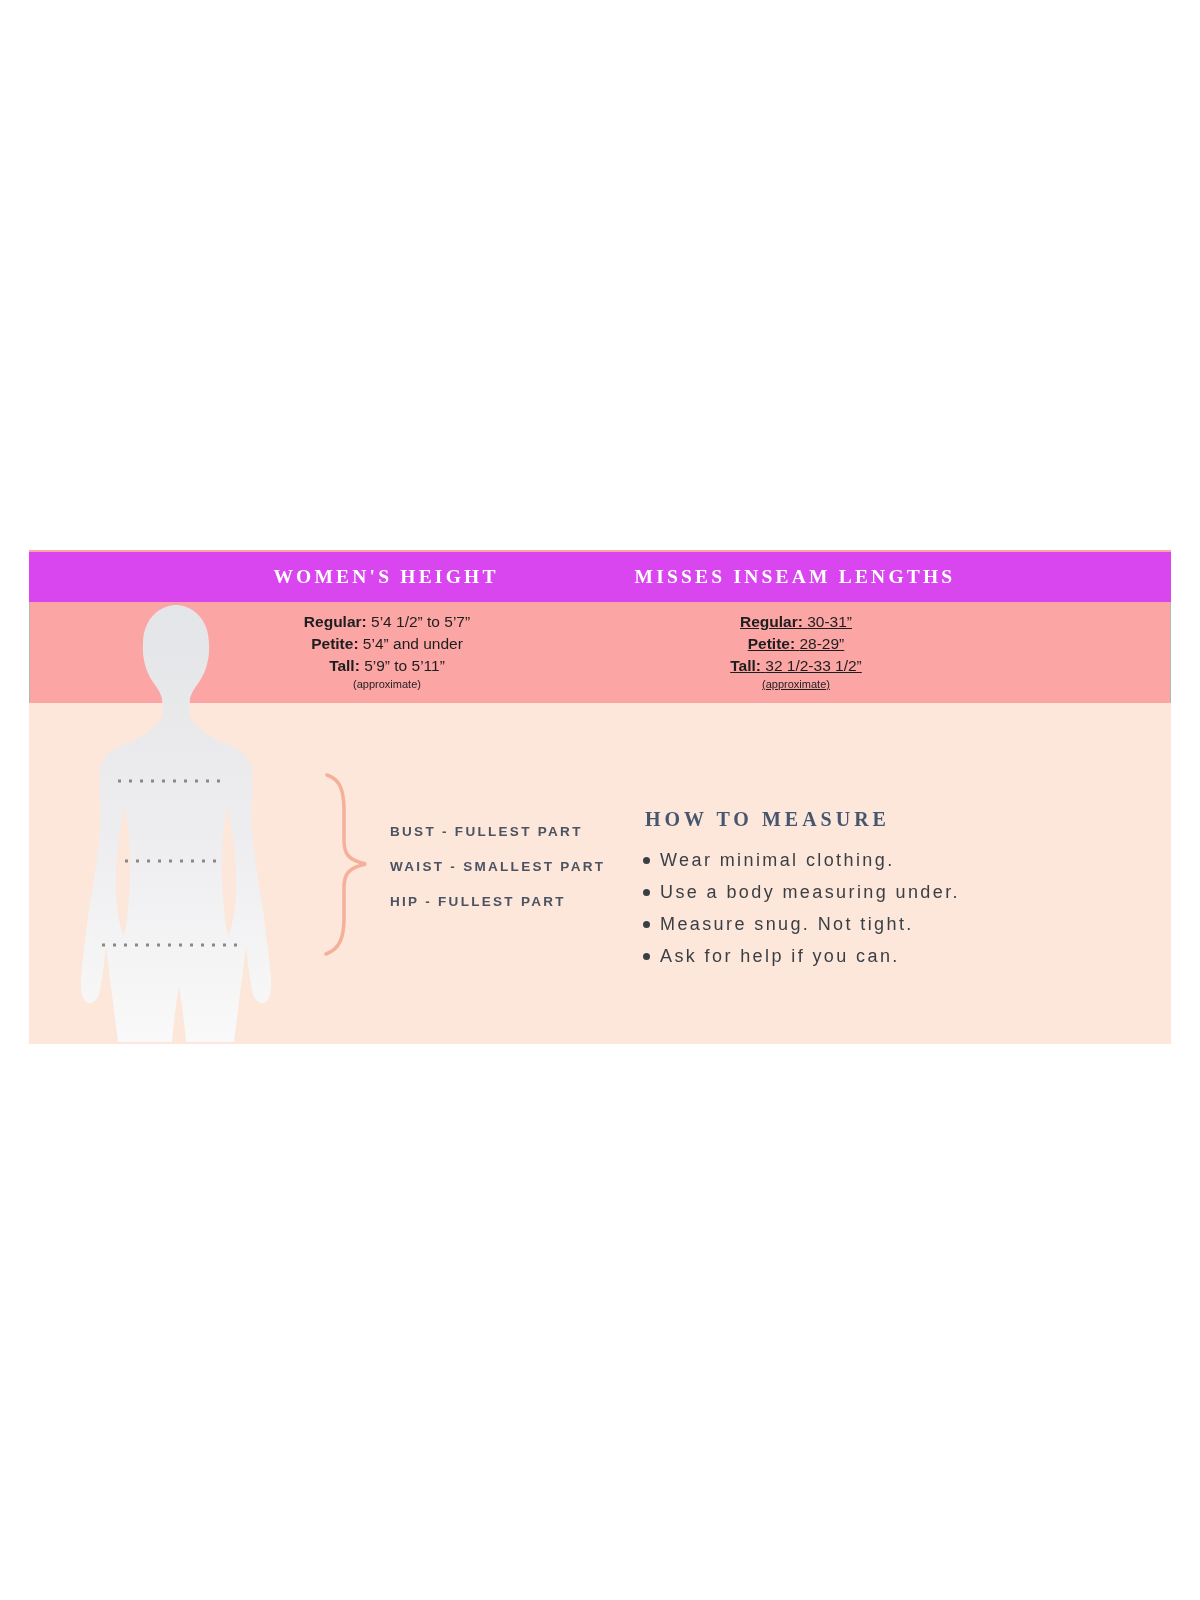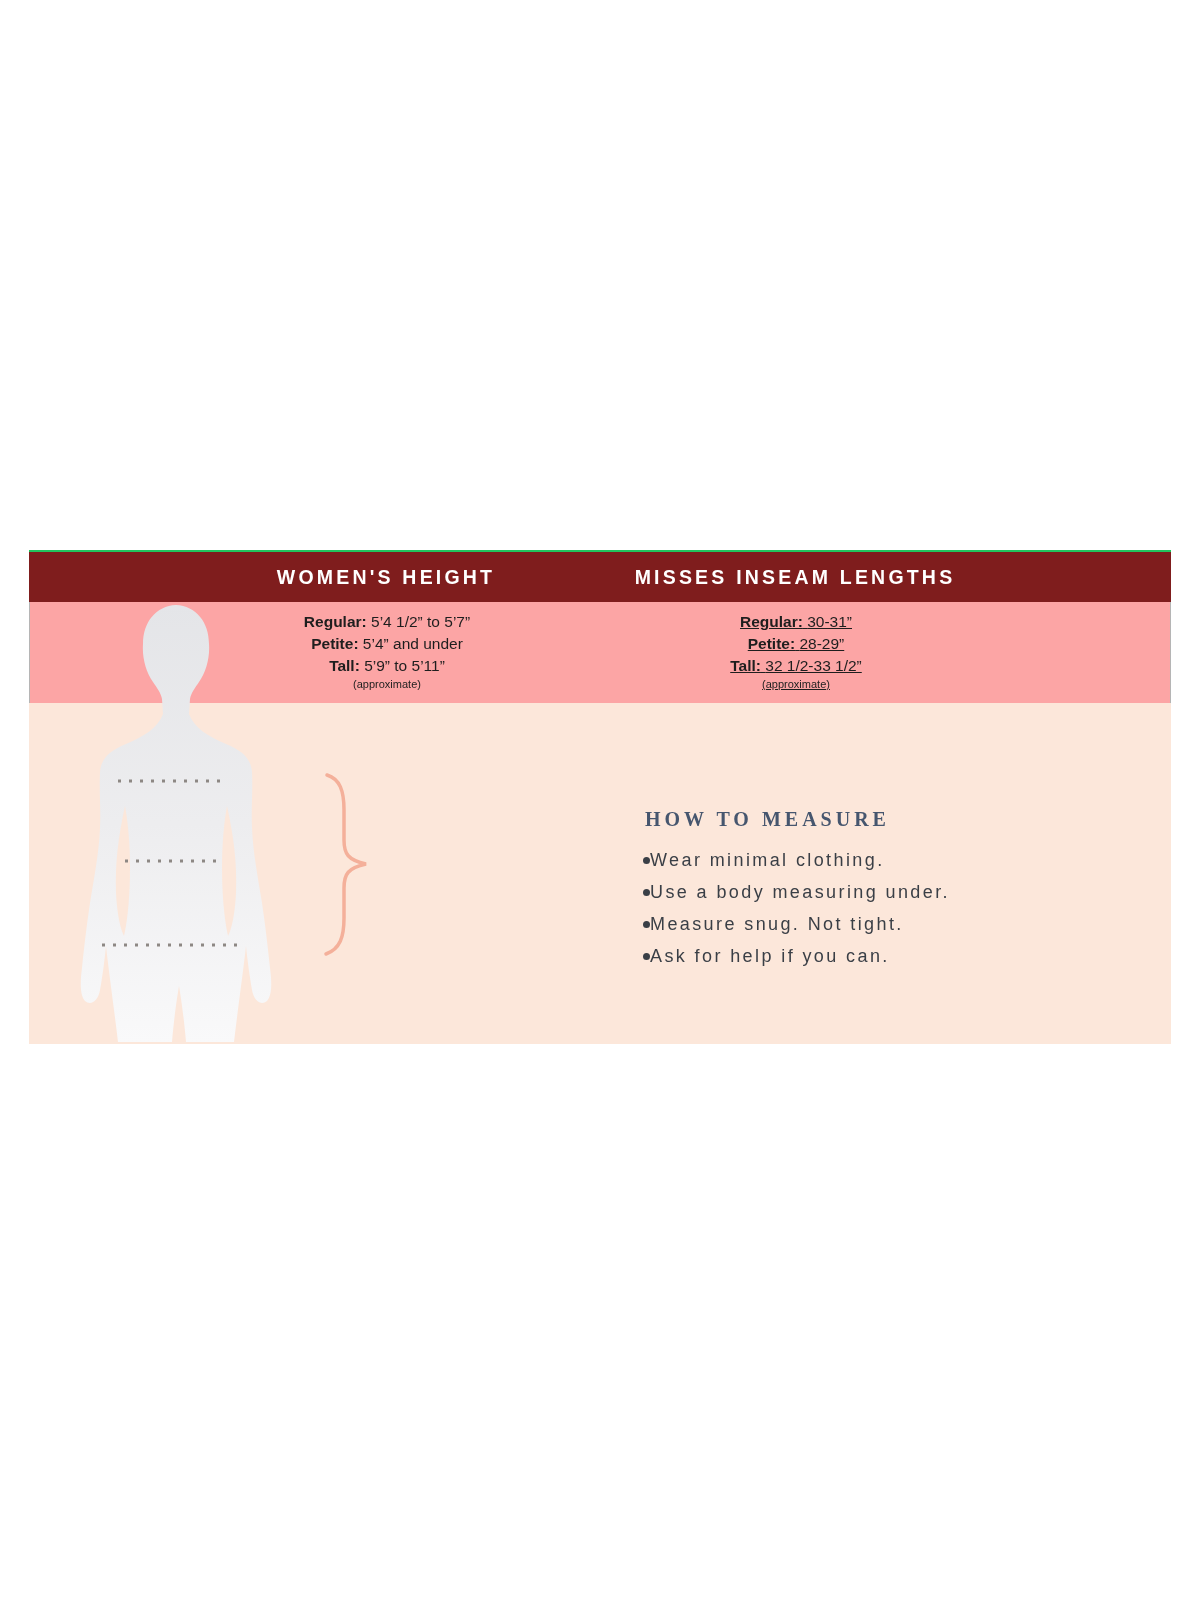--- a/index.html
+++ b/index.html
@@ -9,22 +9,23 @@
     background:#ffffff;
     font-family:"Liberation Sans", sans-serif;
     overflow:hidden;
   }
   .chart-wrap{
     position:absolute;left:29px;top:550px;width:1142px;
   }
   
   .chart-header{
     position:relative;height:50px;
-    background:#7f1d1d;
-    border-top:2px solid #22c55e;
+    background:#d946ef;
+    border-top:2px solid #fca5a5;
+    font-family:Liberation Serif, serif;
   }
   .chart-header .col-title{
     position:absolute;top:0;transform:translateX(-50%);
     line-height:50px;white-space:nowrap;
     color:#ffffff;font-weight:bold;font-size:19.5px;letter-spacing:3.2px;
   }
   .col-title.left{left:357px;}
   .col-title.right{left:766px;}
   
   .info-band{
@@ -59,21 +60,21 @@
   }
   .heading-large{
     font-family:"Liberation Serif", serif;font-weight:bold;
     font-size:35px;letter-spacing:6px;line-height:40px;white-space:nowrap;
   }
   .tips-list{
     left:614px;top:299px;
     list-style:none;margin:0;padding:0;
   }
   .tips-list li{
-    display:flex;align-items:center;gap:0;
+    display:flex;align-items:center;gap:10px;
     margin-bottom:10px;line-height:22px;
     color:#3a3f46;font-size:18px;letter-spacing:2.4px;white-space:nowrap;
   }
   .bullet-dot{
     width:7px;height:7px;border-radius:50%;
     background:#3a3f46;flex:0 0 auto;
   }
 </style>
 </head>
 <body>
@@ -178,20 +179,25 @@
       <path fill="none" stroke="#f4b09a" stroke-width="3.5" stroke-linecap="round" d="
         M 327,777
         C 340,781 344,793 344,812
         L 344,842
         C 344,856 348,862 366,866
         C 348,870 344,876 344,890
         L 344,920
         C 344,939 340,951 326,956"></path>
     </svg>
 
+    <div class="overlay measure-labels">
+      <div>BUST - FULLEST PART</div>
+      <div>WAIST - SMALLEST PART</div>
+      <div>HIP - FULLEST PART</div>
+    </div>
 
     <div class="overlay how-heading">
       <div class="heading-small">HOW TO MEASURE</div>
     </div>
 
     <ul class="overlay tips-list">
       <li>
         <span class="bullet-dot"></span>
         <span>Wear minimal clothing.</span>
       </li>

